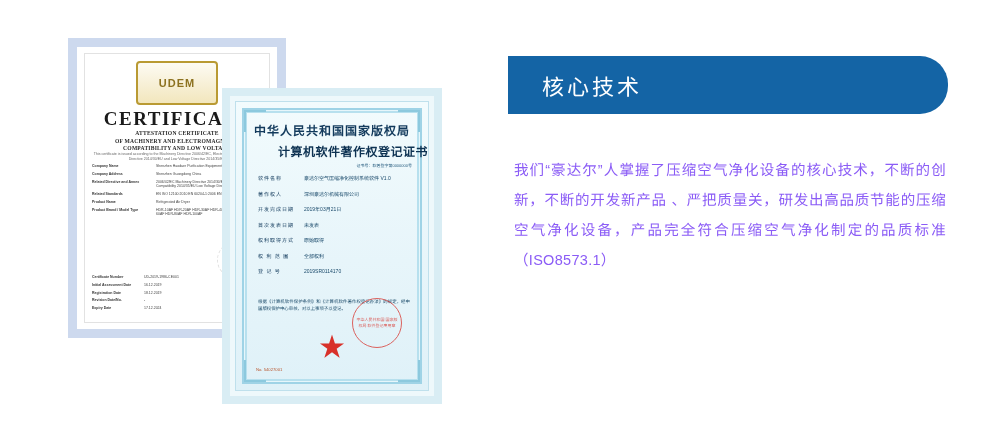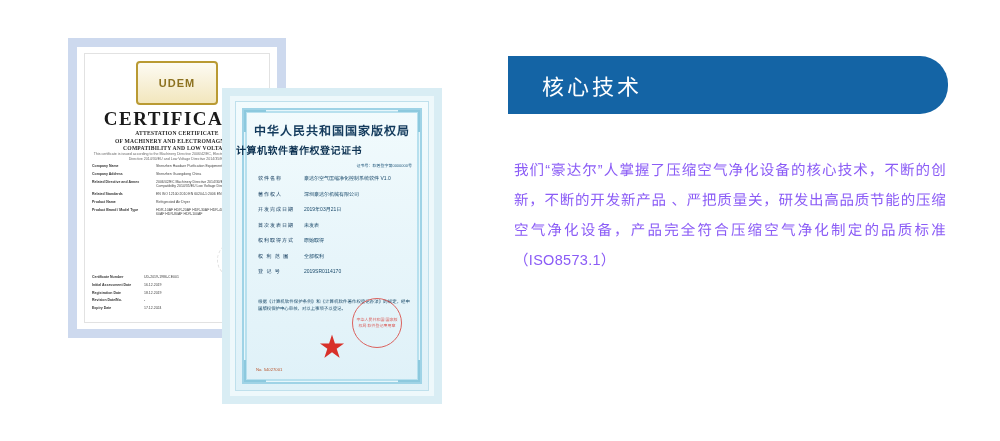--- a/index.html
+++ b/index.html
@@ -209,22 +209,22 @@
     font-size: 12px;
     line-height: 15px;
     letter-spacing: 1px;
     color: #123a5c;
     font-weight: bold;
   }
   .cert2-title2 {
     position: absolute;
     left: 0; right: 0;
     top: 40px;
-    text-align: left;
-    font-size: 10px;
+    text-align: right;
+    font-size: 12px;
     letter-spacing: .5px;
     color: #0d3252;
     font-weight: bold;
   }
   .cert2-no {
     position: absolute;
     right: 16px;
     top: 60px;
     font-size: 4px;
     color: #2a5f80;

